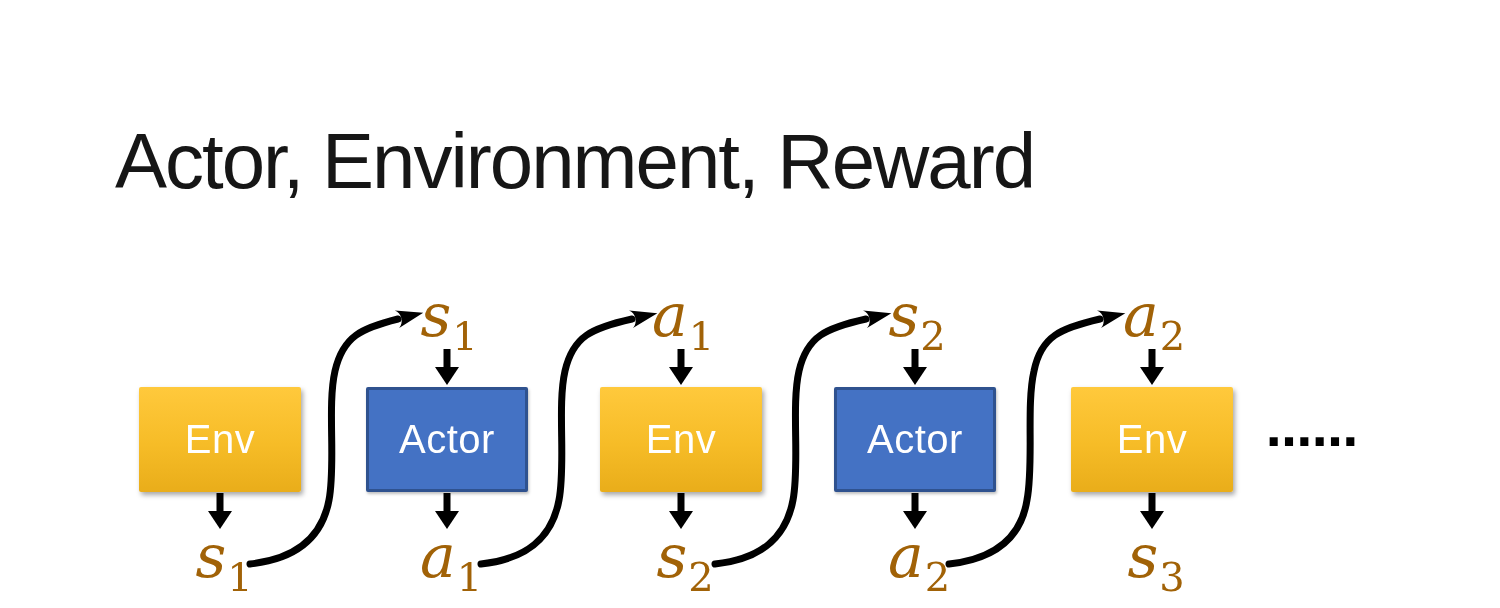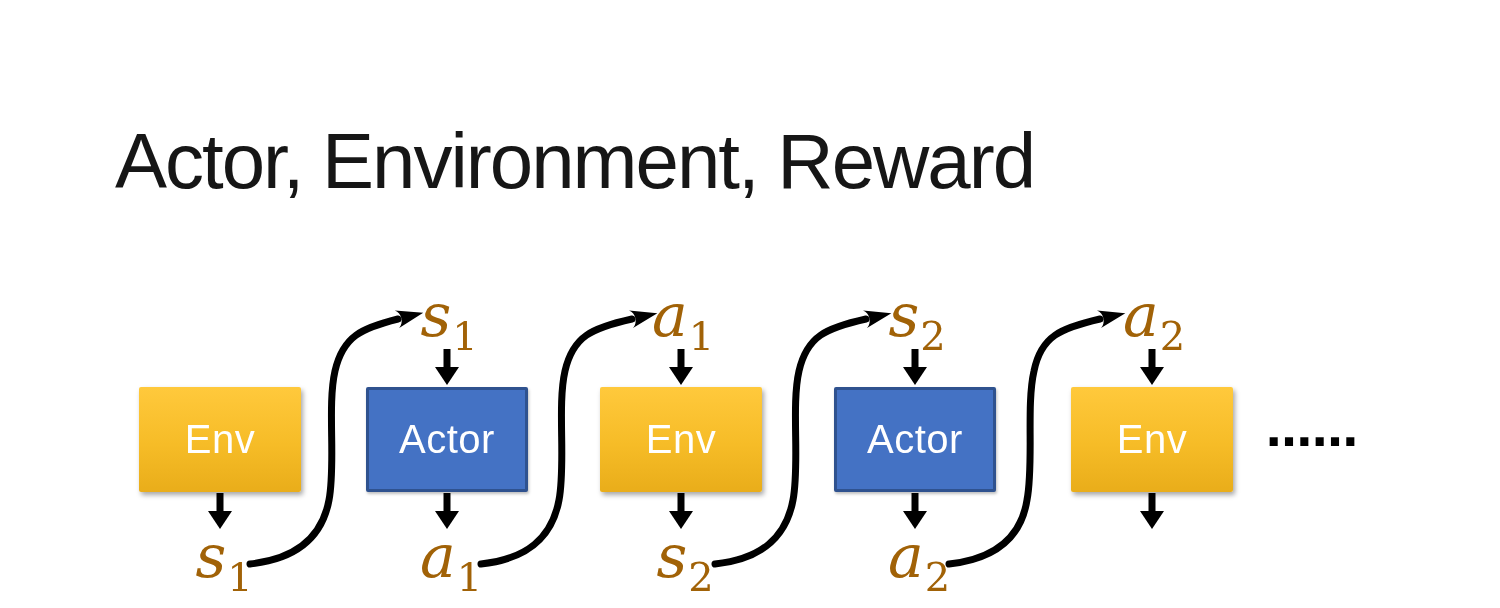--- a/index.html
+++ b/index.html
@@ -164,16 +164,17 @@
 
   <div class="mlabel row-top" style="left:449px"><span>s</span><span class="msub">1</span></div>
   <div class="mlabel row-top" style="left:683px"><span>a</span><span class="msub">1</span></div>
   <div class="mlabel row-top" style="left:917px"><span>s</span><span class="msub">2</span></div>
   <div class="mlabel row-top" style="left:1154px"><span>a</span><span class="msub">2</span></div>
 
   <div class="mlabel row-bottom" style="left:224px"><span>s</span><span class="msub">1</span></div>
   <div class="mlabel row-bottom" style="left:451px"><span>a</span><span class="msub">1</span></div>
   <div class="mlabel row-bottom" style="left:685px"><span>s</span><span class="msub">2</span></div>
   <div class="mlabel row-bottom" style="left:919px"><span>a</span><span class="msub">2</span></div>
+  <div class="mlabel row-bottom" style="left:1156px"><span>s</span><span class="msub">3</span></div>
 
   <div class="ellipsis">……</div>
 
 </div>
 
 </body></html>

